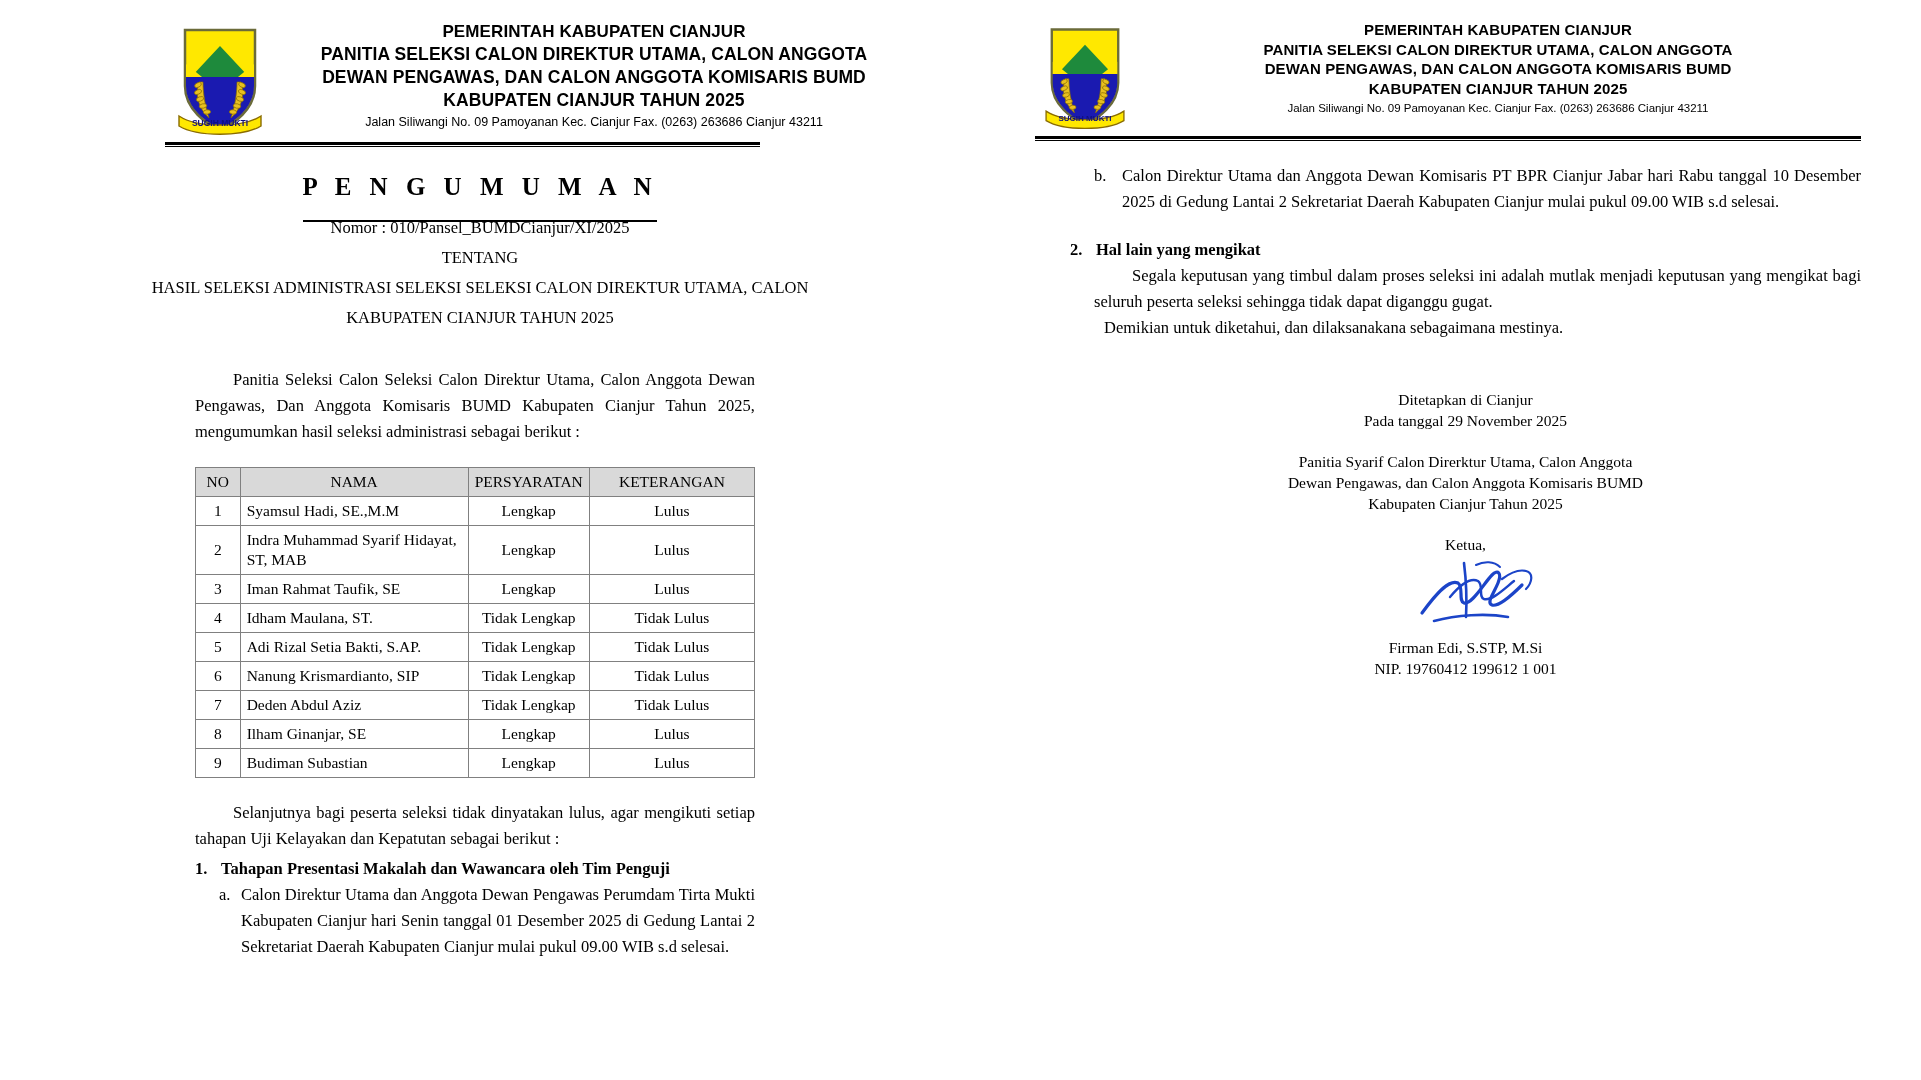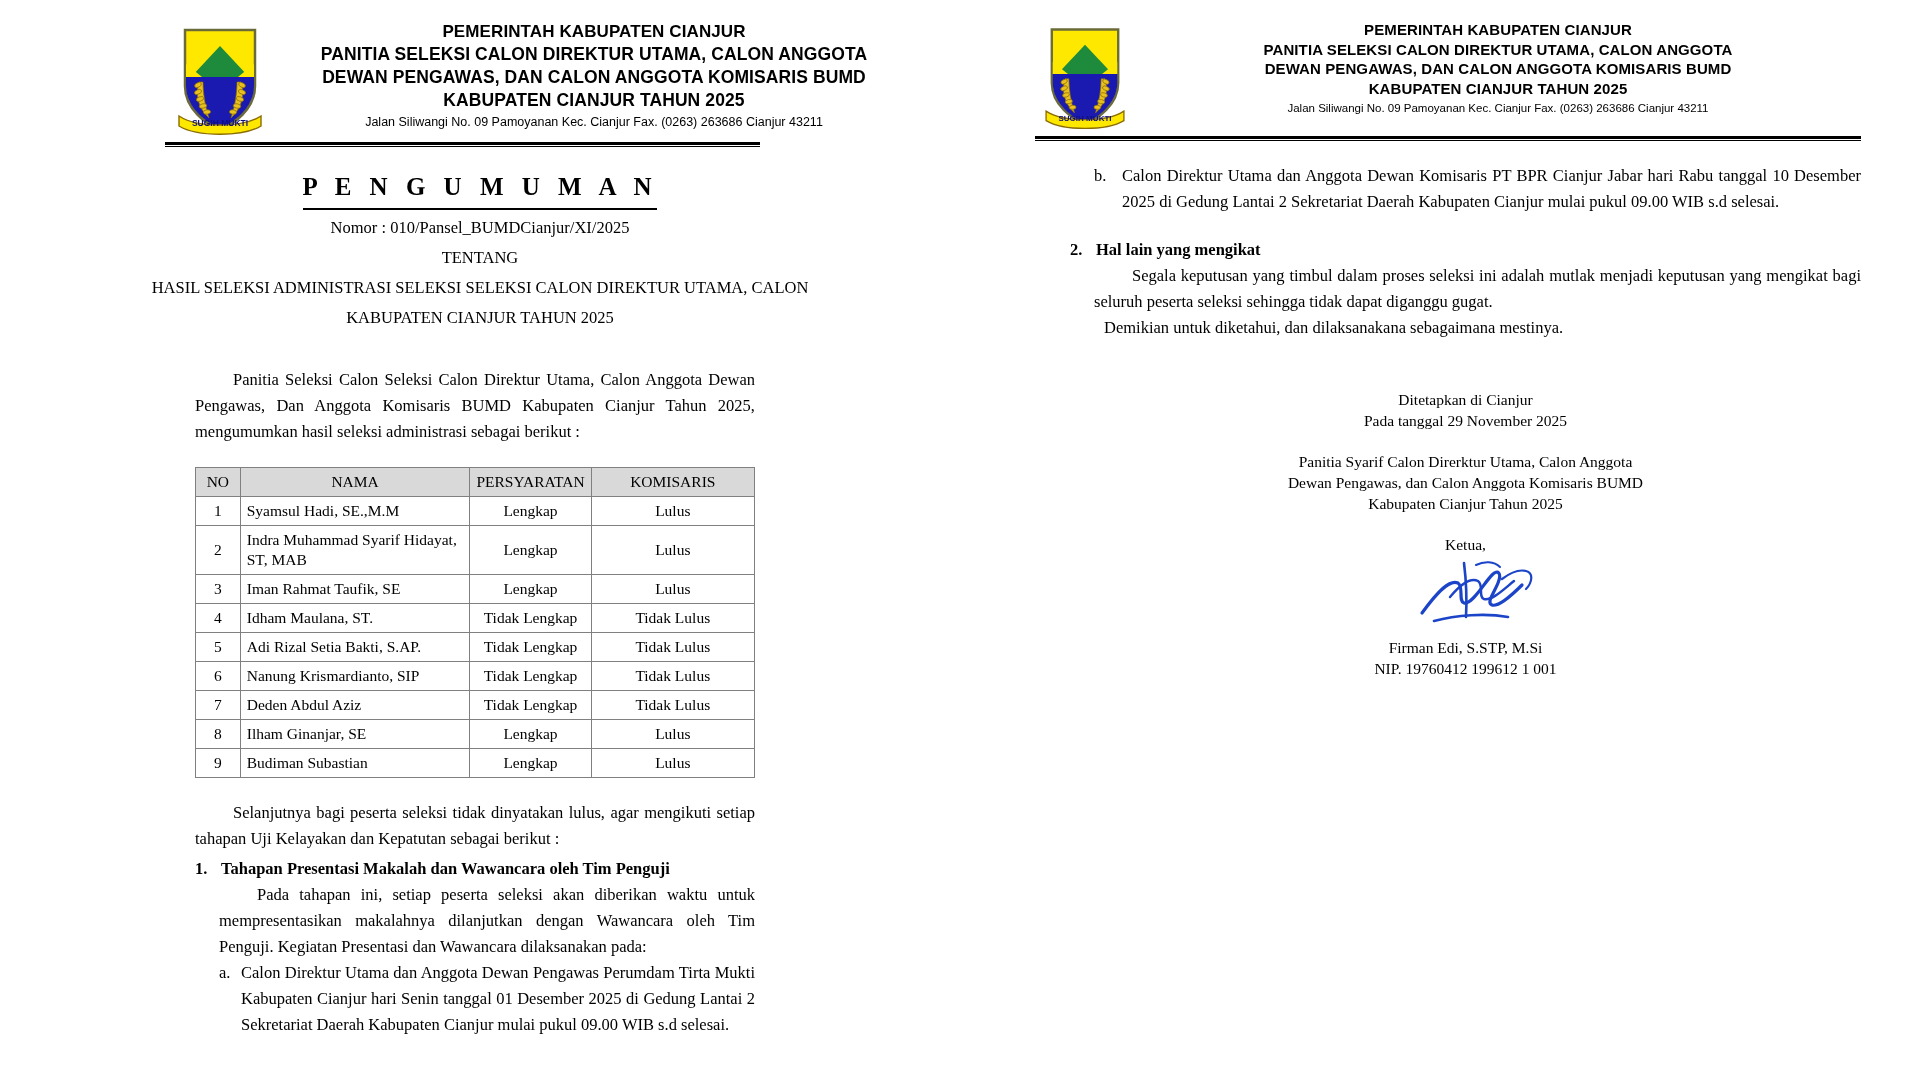--- a/index.html
+++ b/index.html
@@ -80,21 +80,21 @@
   .title-main {
     text-align: center;
     font-weight: bold;
     font-size: 25px;
     letter-spacing: 6px;
     margin-top: 26px;
     font-family: "Liberation Serif", serif;
   }
   .title-main span {
     border-bottom: 2px solid #000;
-    padding-bottom: 8px;
+    padding-bottom: 20px;
   }
   .title-sub {
     text-align: center;
     font-size: 16.5px;
     line-height: 26px;
     margin-top: 14px;
   }
   .title-tentang {
     text-align: center;
     font-size: 16.5px;
@@ -240,21 +240,21 @@
     <div style="padding:0 205px 0 195px; margin-top:36px;">
 
       <div class="para indent">Panitia Seleksi Calon Seleksi Calon Direktur Utama, Calon Anggota Dewan Pengawas, Dan Anggota Komisaris BUMD Kabupaten Cianjur Tahun 2025, mengumumkan hasil seleksi administrasi sebagai berikut :</div>
 
       <table class="result">
         <thead>
           <tr>
             <th class="h-no">NO</th>
             <th class="h-nama">NAMA</th>
             <th class="h-per">PERSYARATAN</th>
-            <th class="h-ket">KOMISARIS</th>
+            <th class="h-ket">KETERANGAN</th>
           </tr>
         </thead>
         <tbody>
           <tr>
             <td class="c-no">1</td>
             <td class="c-nama">Syamsul Hadi, SE.,M.M</td>
             <td class="c-per">Lengkap</td>
             <td class="c-ket">Lulus</td>
           </tr>
           <tr>
@@ -308,21 +308,20 @@
         </tbody>
       </table>
 
       <div class="para indent" style="margin-top:22px;">Selanjutnya bagi peserta seleksi tidak dinyatakan lulus, agar mengikuti setiap tahapan Uji Kelayakan dan Kepatutan sebagai berikut :</div>
 
       <div class="li-row lvl1" style="margin-top:4px;">
         <div class="li-mark li-bold">1.</div>
         <div class="li-body li-bold">Tahapan Presentasi Makalah dan Wawancara oleh Tim Penguji</div>
       </div>
 
-      <div class="sub-para">Pada tahapan ini, setiap peserta seleksi akan diberikan waktu untuk mempresentasikan makalahnya dilanjutkan dengan Wawancara oleh Tim Penguji. Kegiatan Presentasi dan Wawancara dilaksanakan pada:</div>
 
       <div class="li-row lvl2">
         <div class="li-mark">a.</div>
         <div class="li-body">Calon Direktur Utama dan Anggota Dewan Pengawas Perumdam Tirta Mukti Kabupaten Cianjur hari Senin tanggal 01 Desember 2025 di Gedung Lantai 2 Sekretariat Daerah Kabupaten Cianjur mulai pukul 09.00 WIB s.d selesai.</div>
       </div>
 
     </div>
   </div>
 
   <div class="page page-right">

